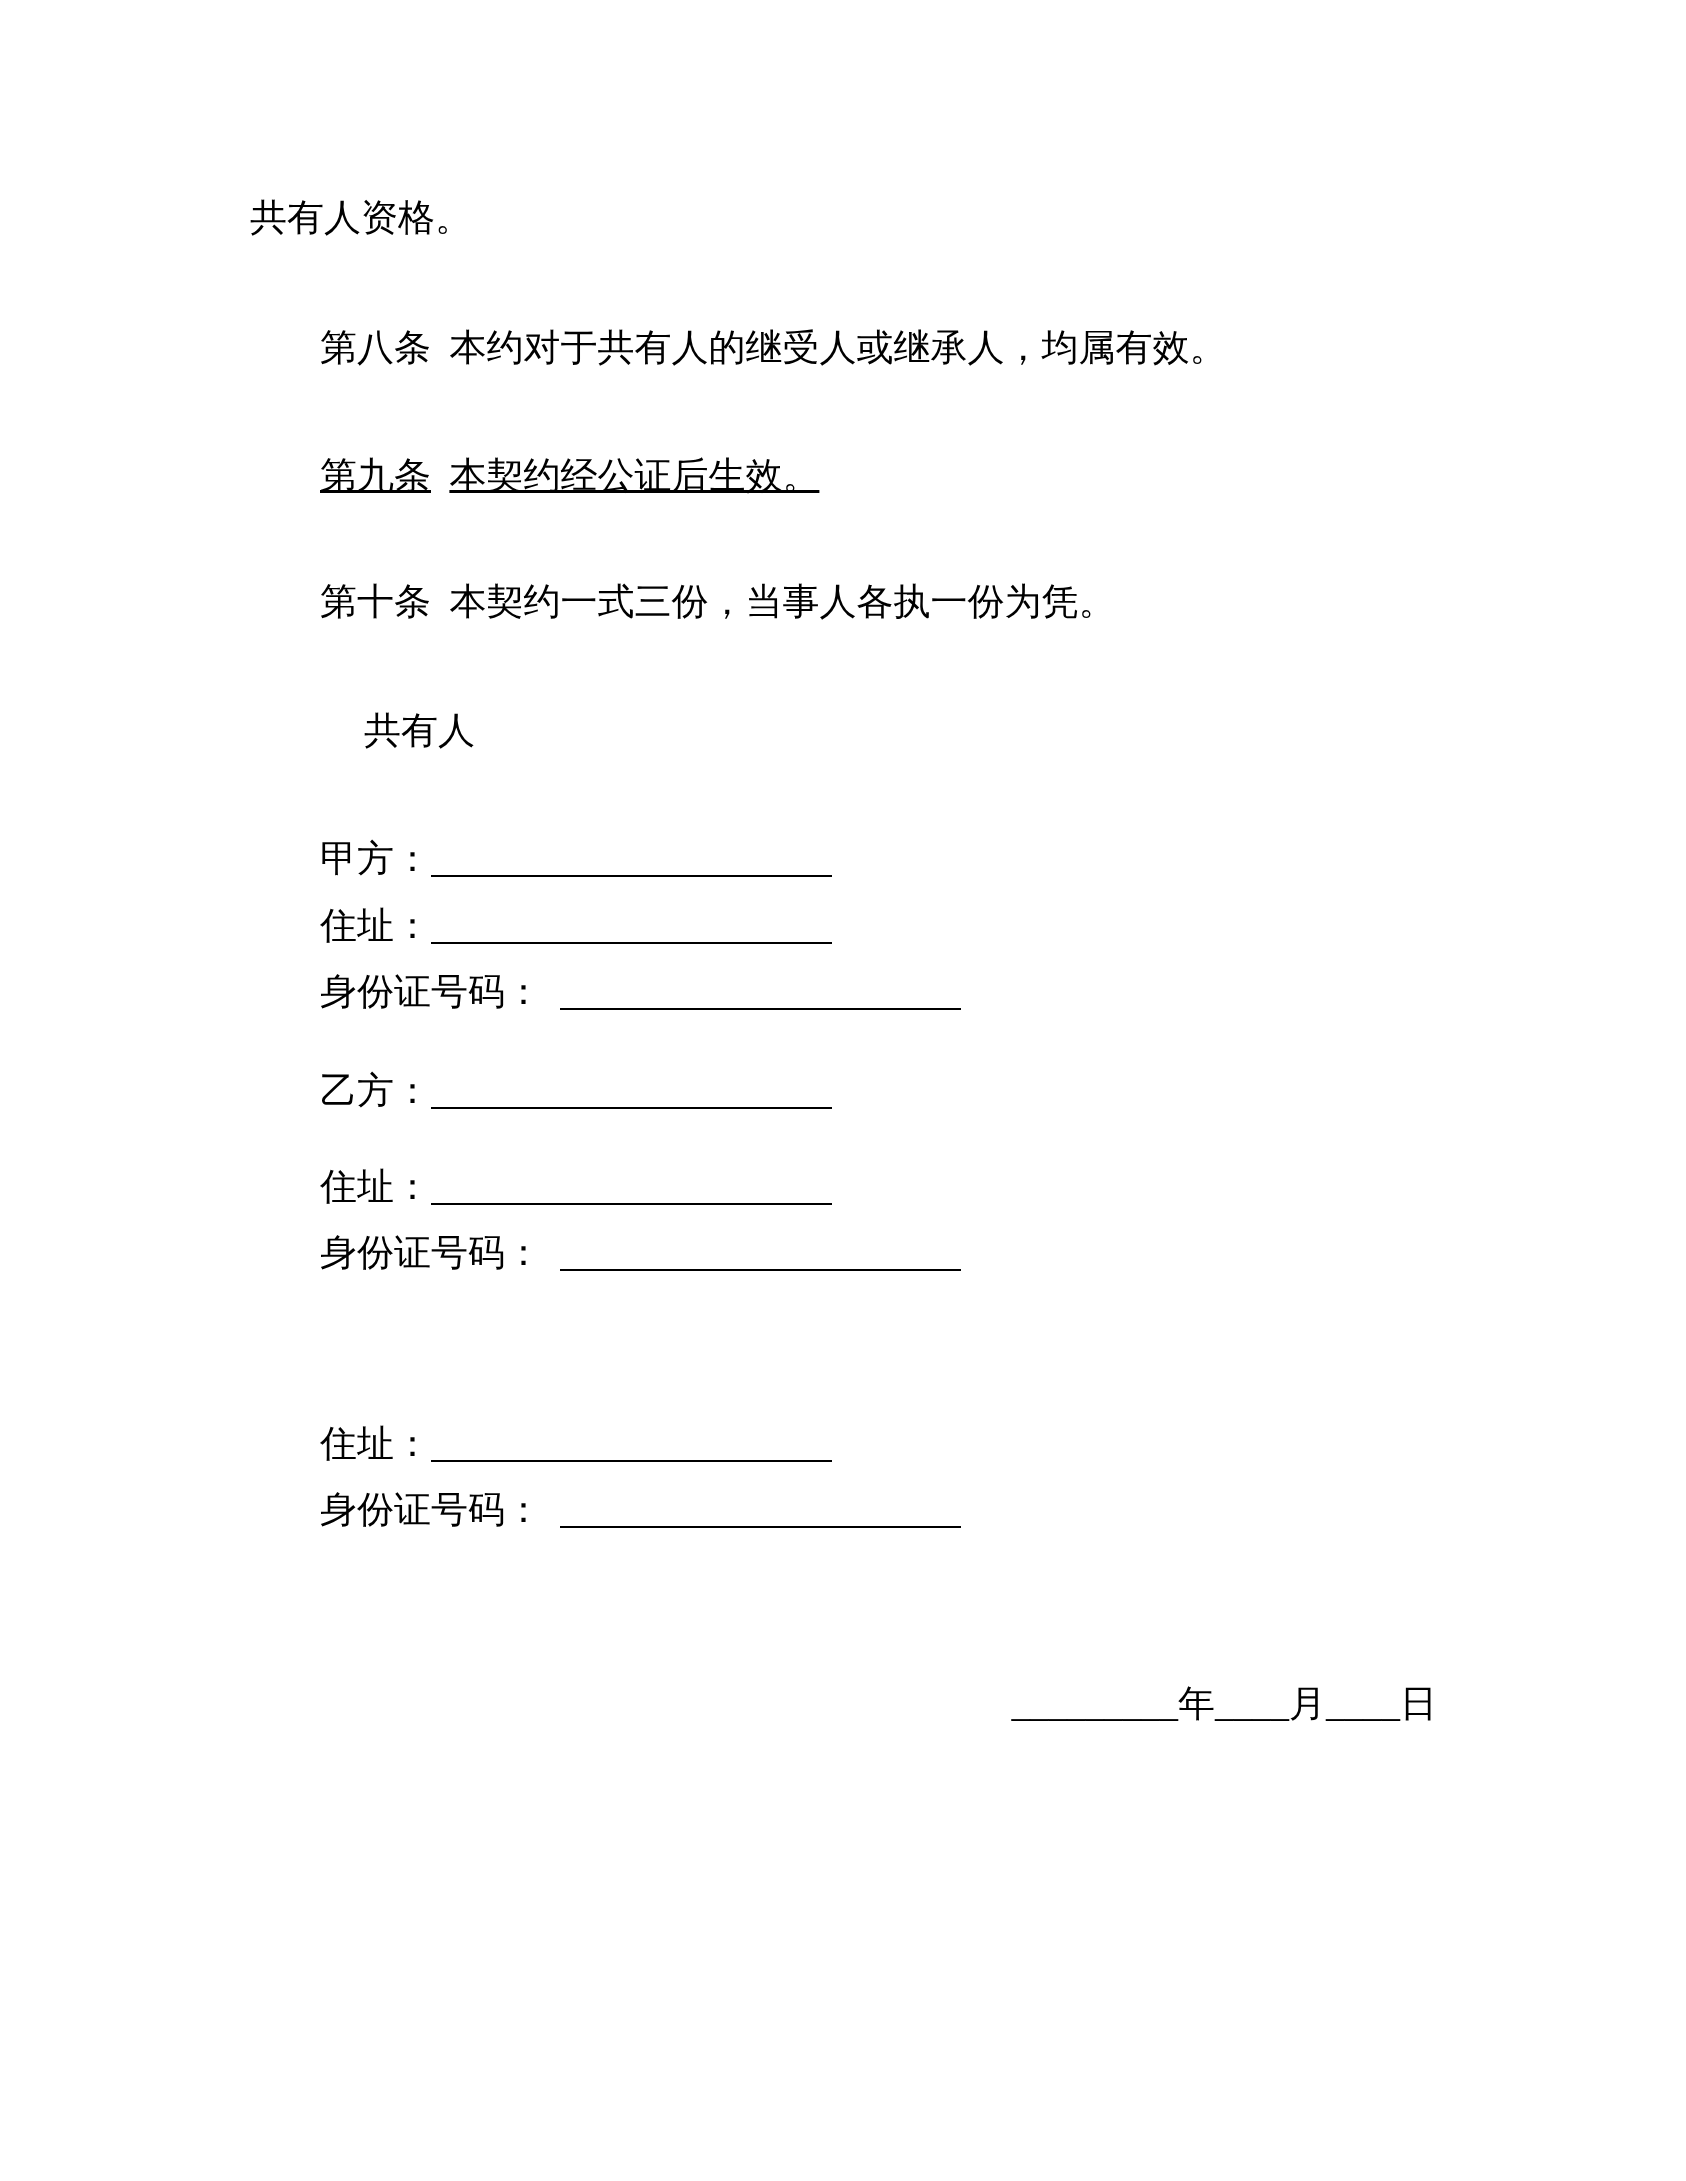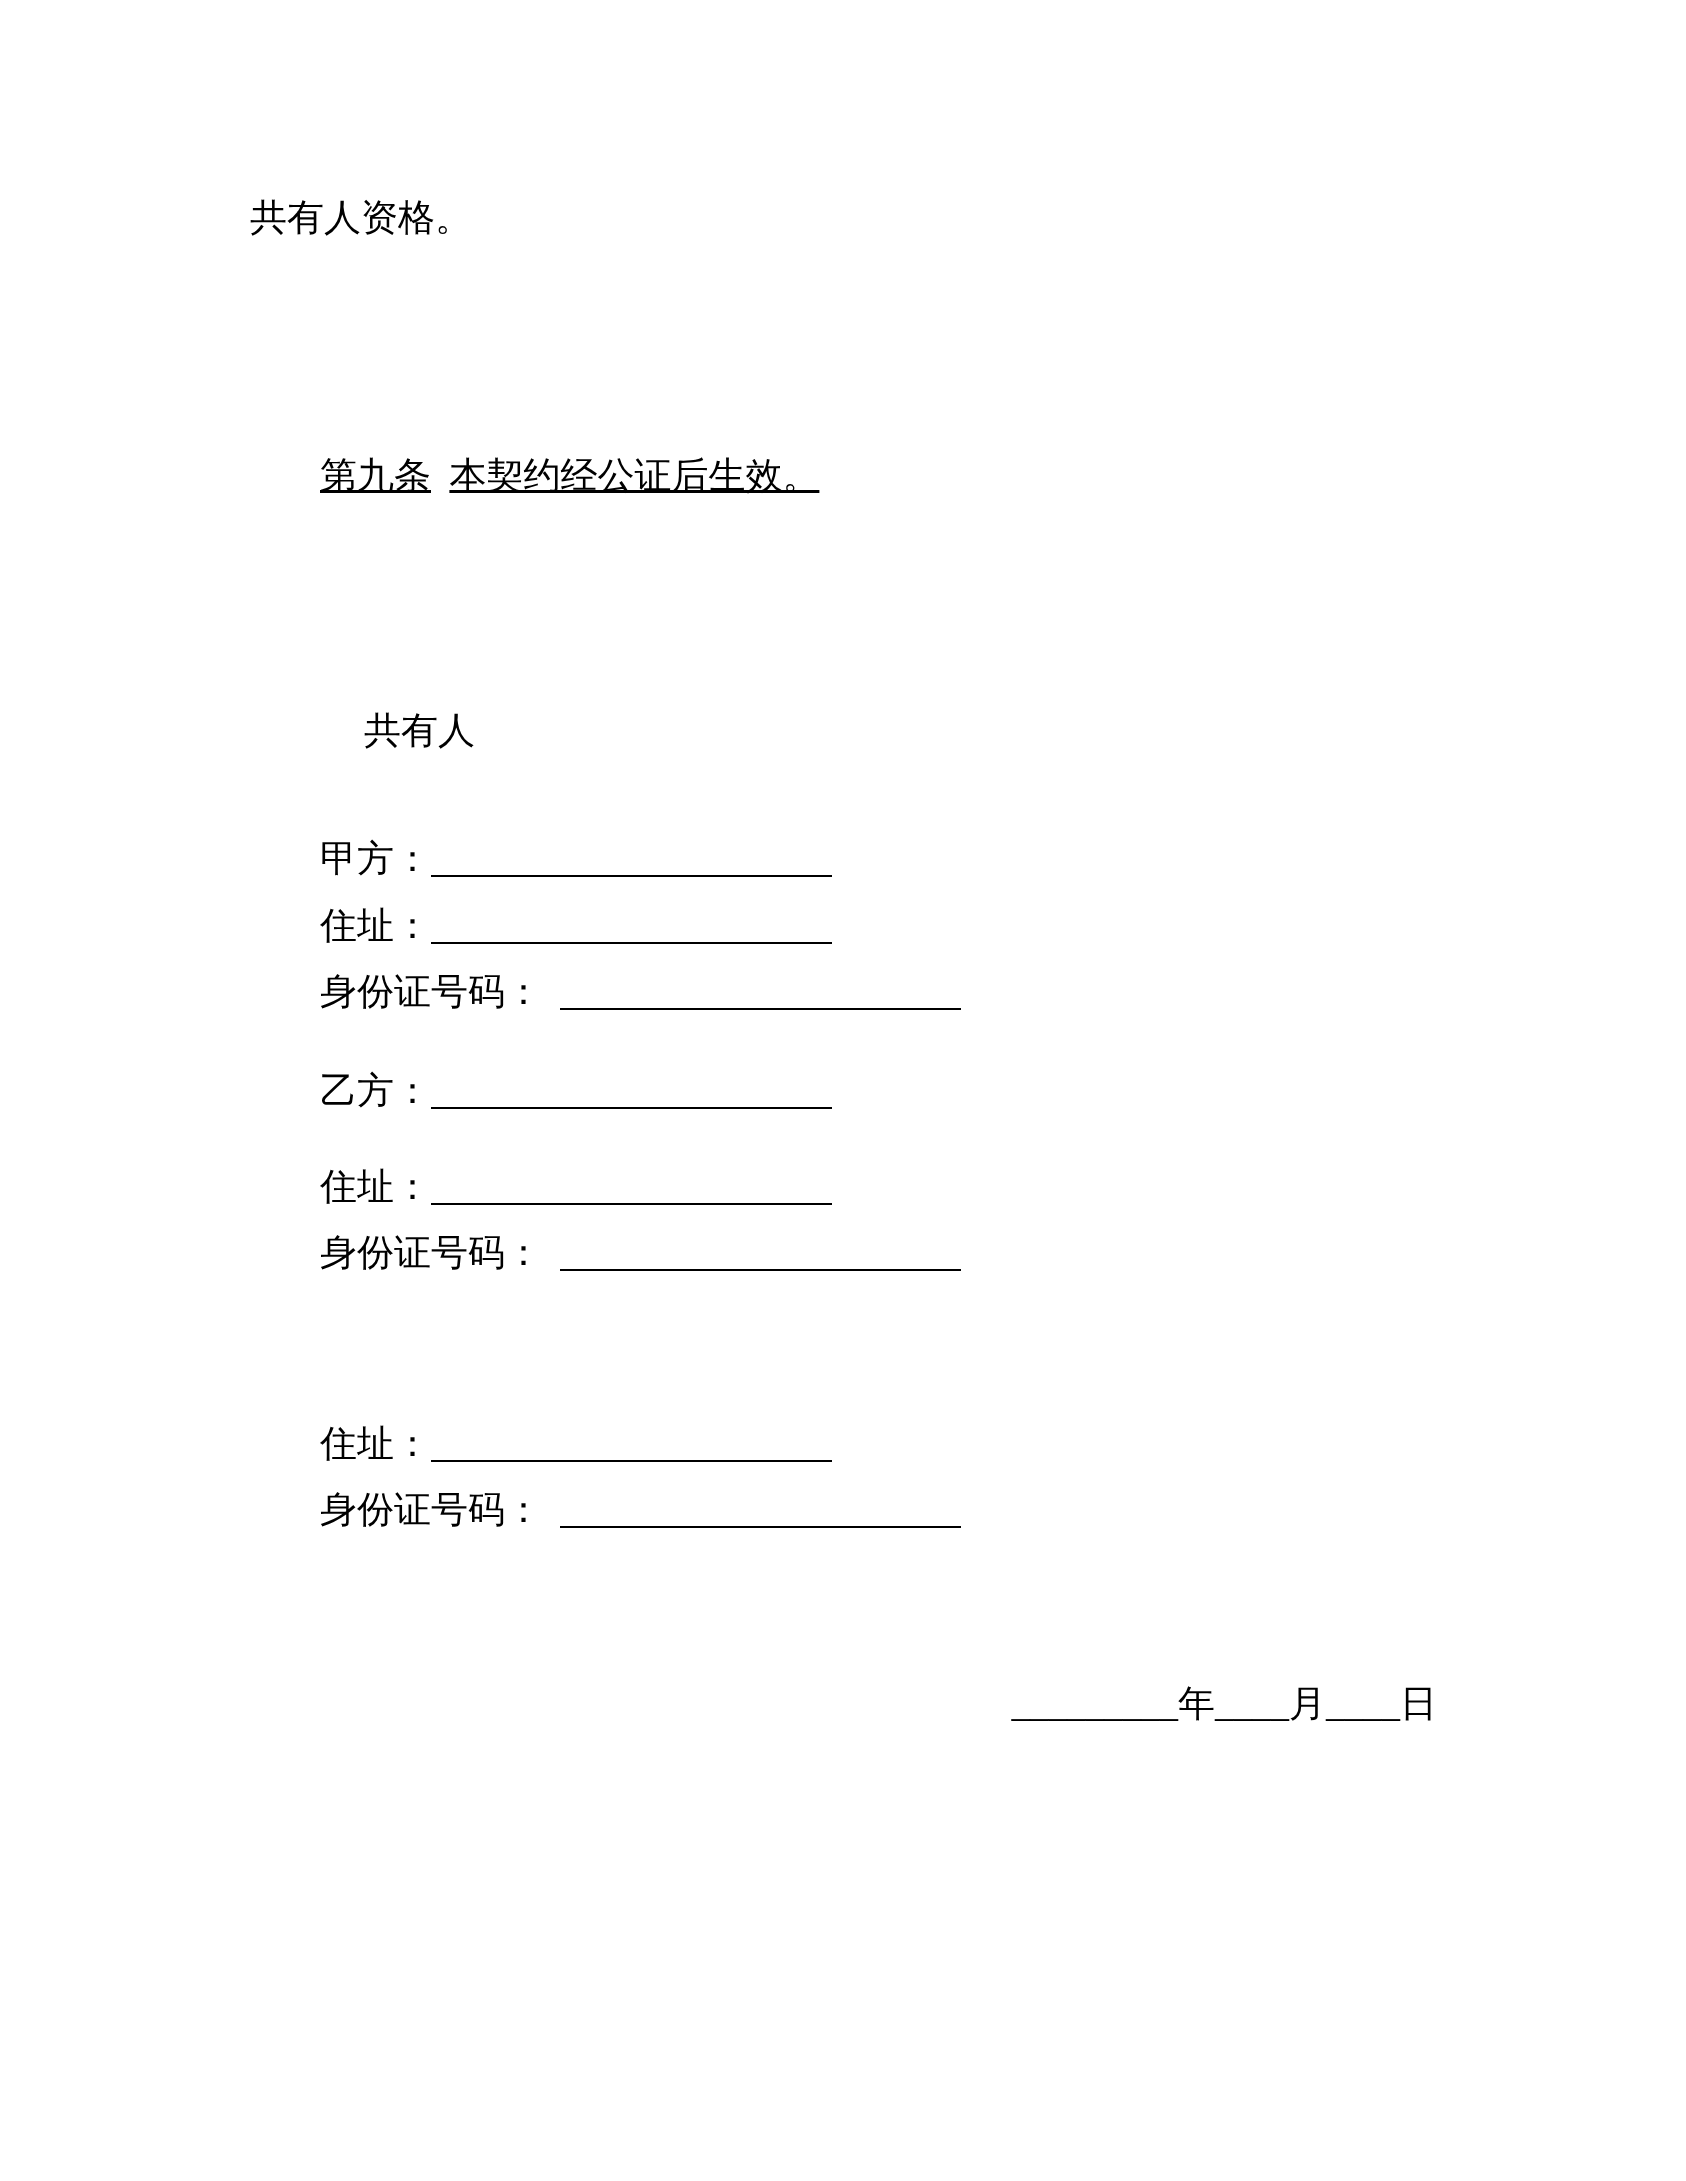--- a/index.html
+++ b/index.html
@@ -48,25 +48,31 @@
     text-align: right;
   }
 </style>
 </head>
 <body>
 
 <div class="page">
 
   <div class="line" style="top:198px;">共有人资格。</div>
 
+  <div class="line indent" style="top:328px;">
+    <span>第八条</span><span class="art-text">本约对于共有人的继受人或继承人，均属有效。</span>
+  </div>
 
   <div class="line indent" style="top:456px;text-decoration:underline;">
     <span>第九条</span><span class="art-text">本契约经公证后生效。</span>
   </div>
 
+  <div class="line indent" style="top:582px;">
+    <span>第十条</span><span class="art-text">本契约一式三份，当事人各执一份为凭。</span>
+  </div>
 
   <div class="line indent" style="top:711px;margin-left:44px;">共有人</div>
 
   <div class="line indent" style="top:839px;">
     <span>甲方：</span><span class="blank"></span>
   </div>
   <div class="line indent" style="top:906px;">
     <span>住址：</span><span class="blank"></span>
   </div>
   <div class="line indent" style="top:972px;">

